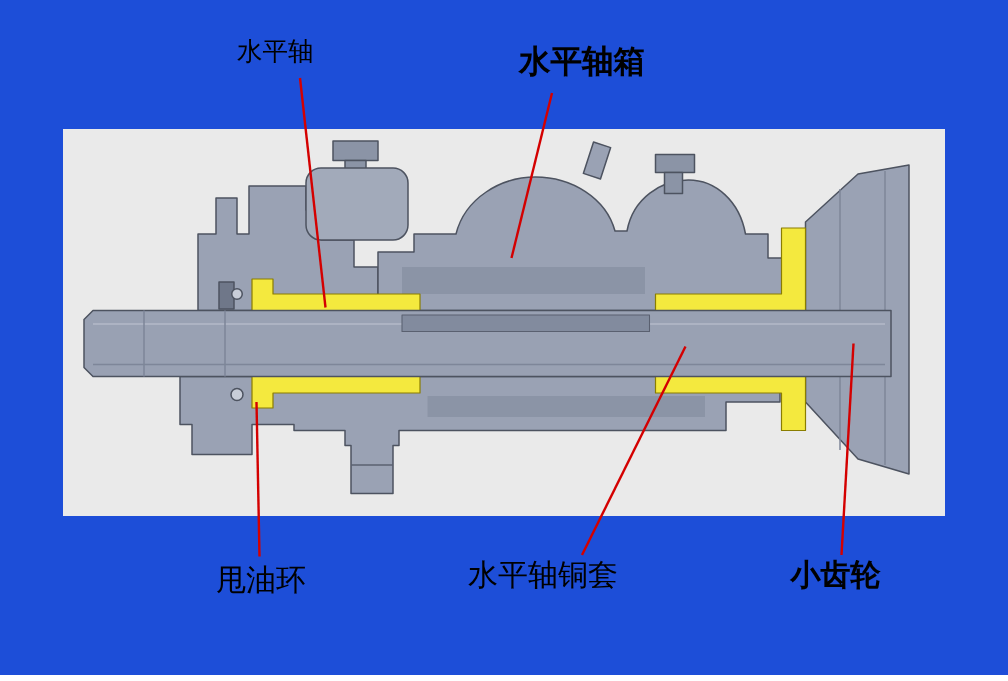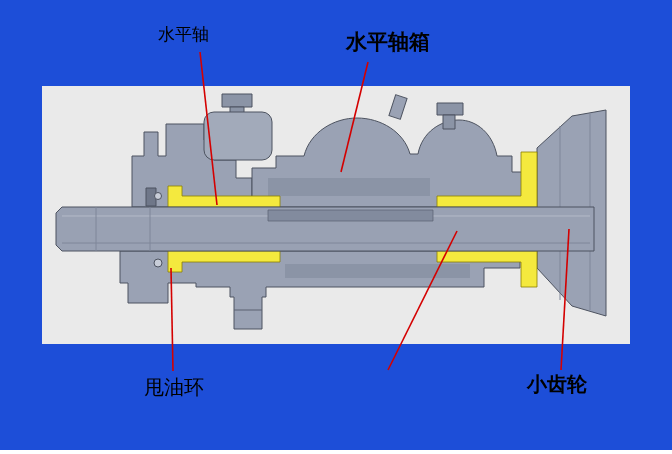--- a/index.html
+++ b/index.html
@@ -67,14 +67,15 @@
       <line x1="368" y1="62" x2="341" y2="172"></line>
       <line x1="173" y1="371" x2="171" y2="268"></line>
       <line x1="388" y1="370" x2="457" y2="231"></line>
       <line x1="561" y1="370" x2="569" y2="229"></line>
     </g>
   </svg>
 
   <div class="label label-shaft">水平轴</div>
   <div class="label label-box">水平轴箱</div>
   <div class="label label-slinger">甩油环</div>
+  <div class="label label-sleeve">水平轴铜套</div>
   <div class="label label-pinion">小齿轮</div>
 </div>
 
 </body></html>

